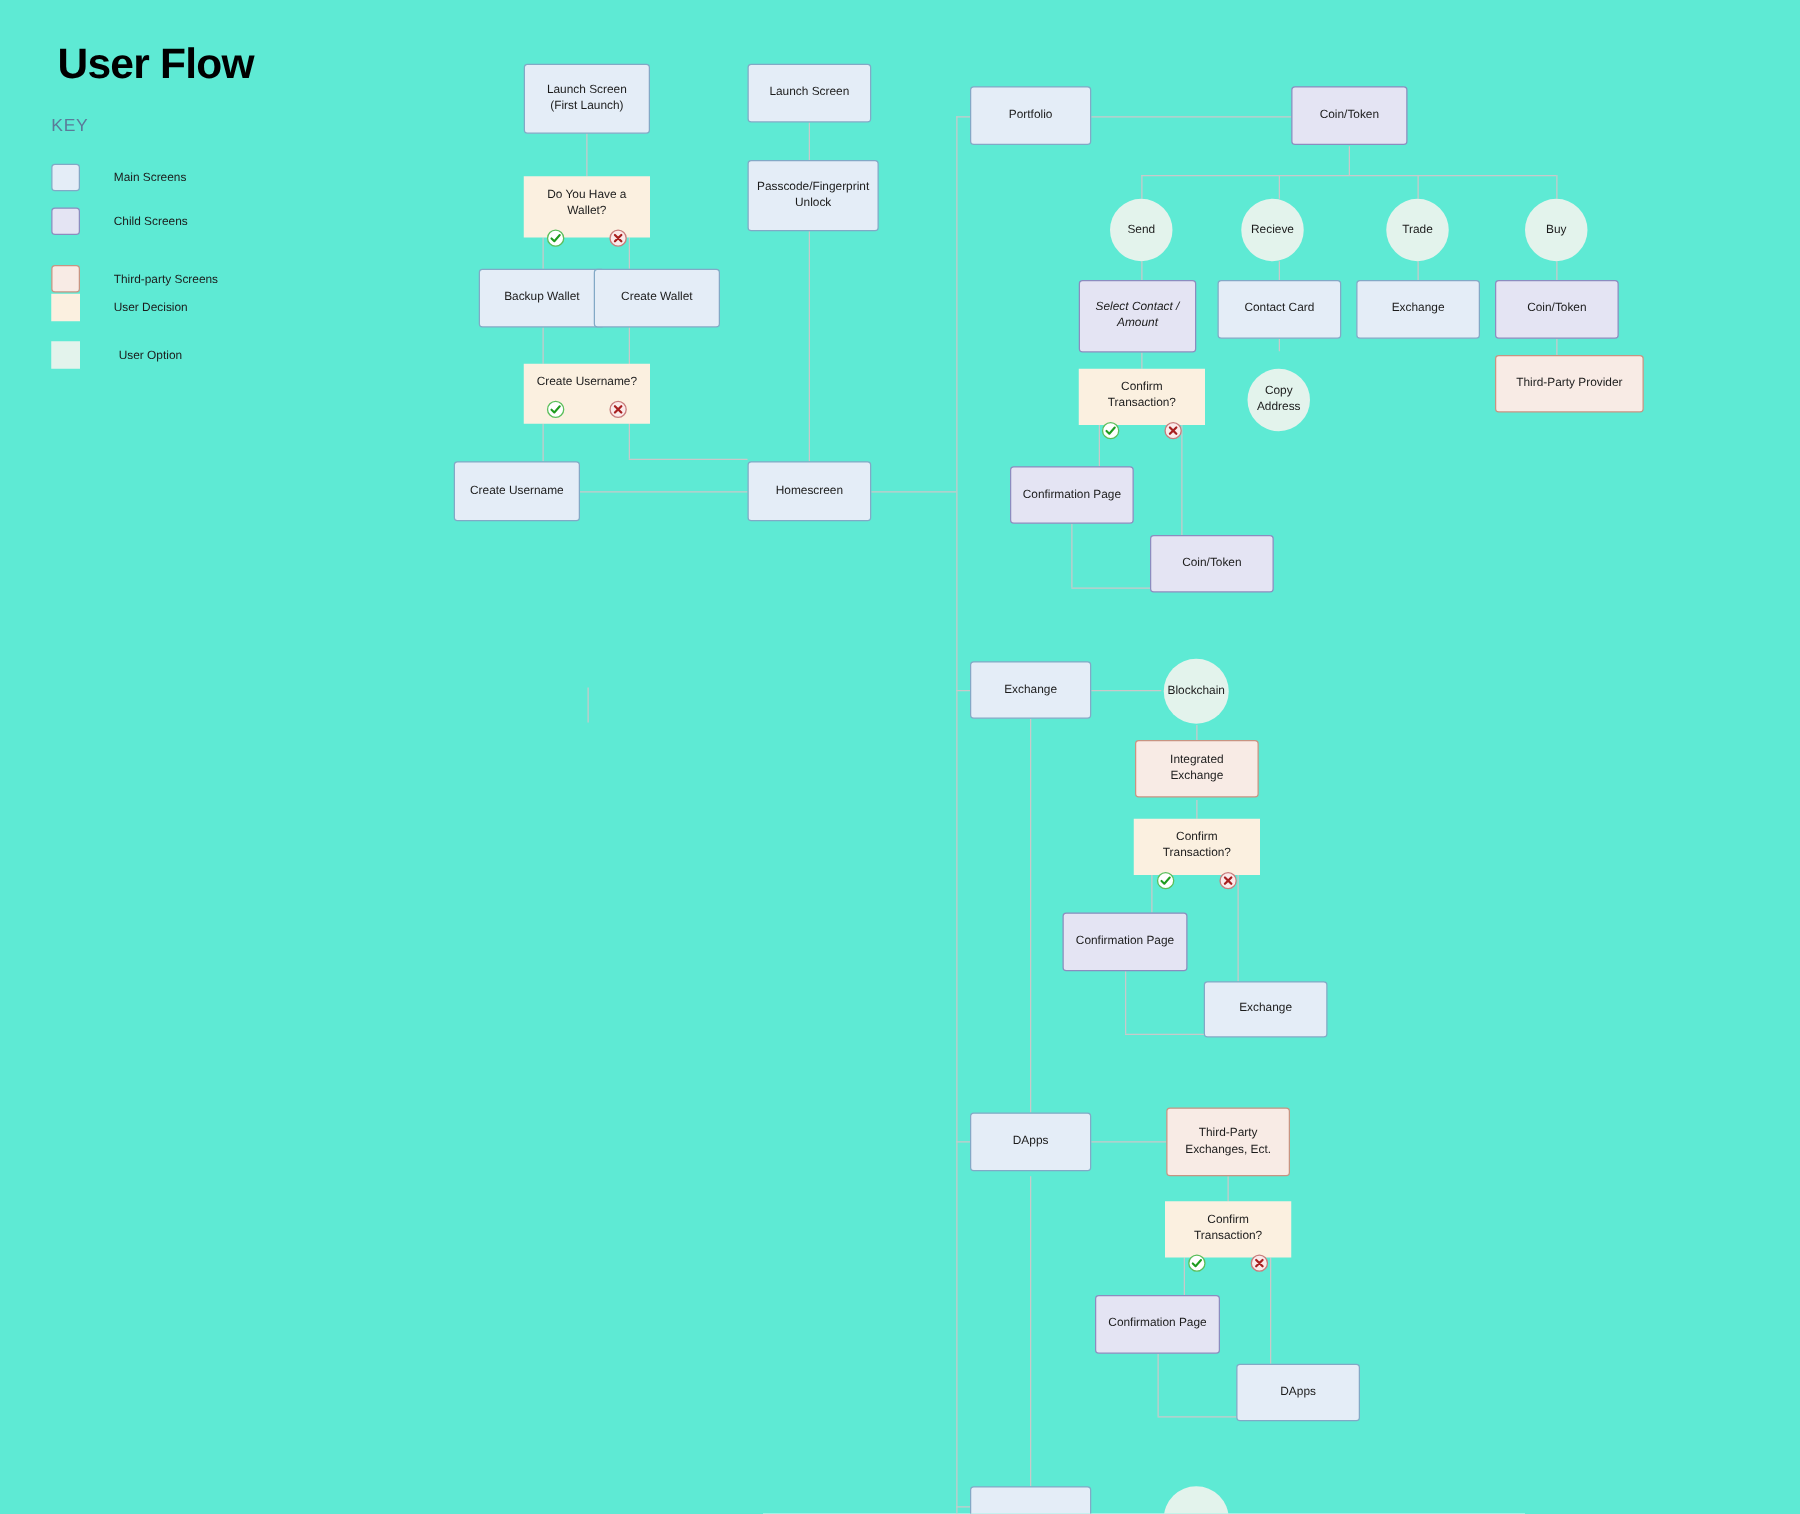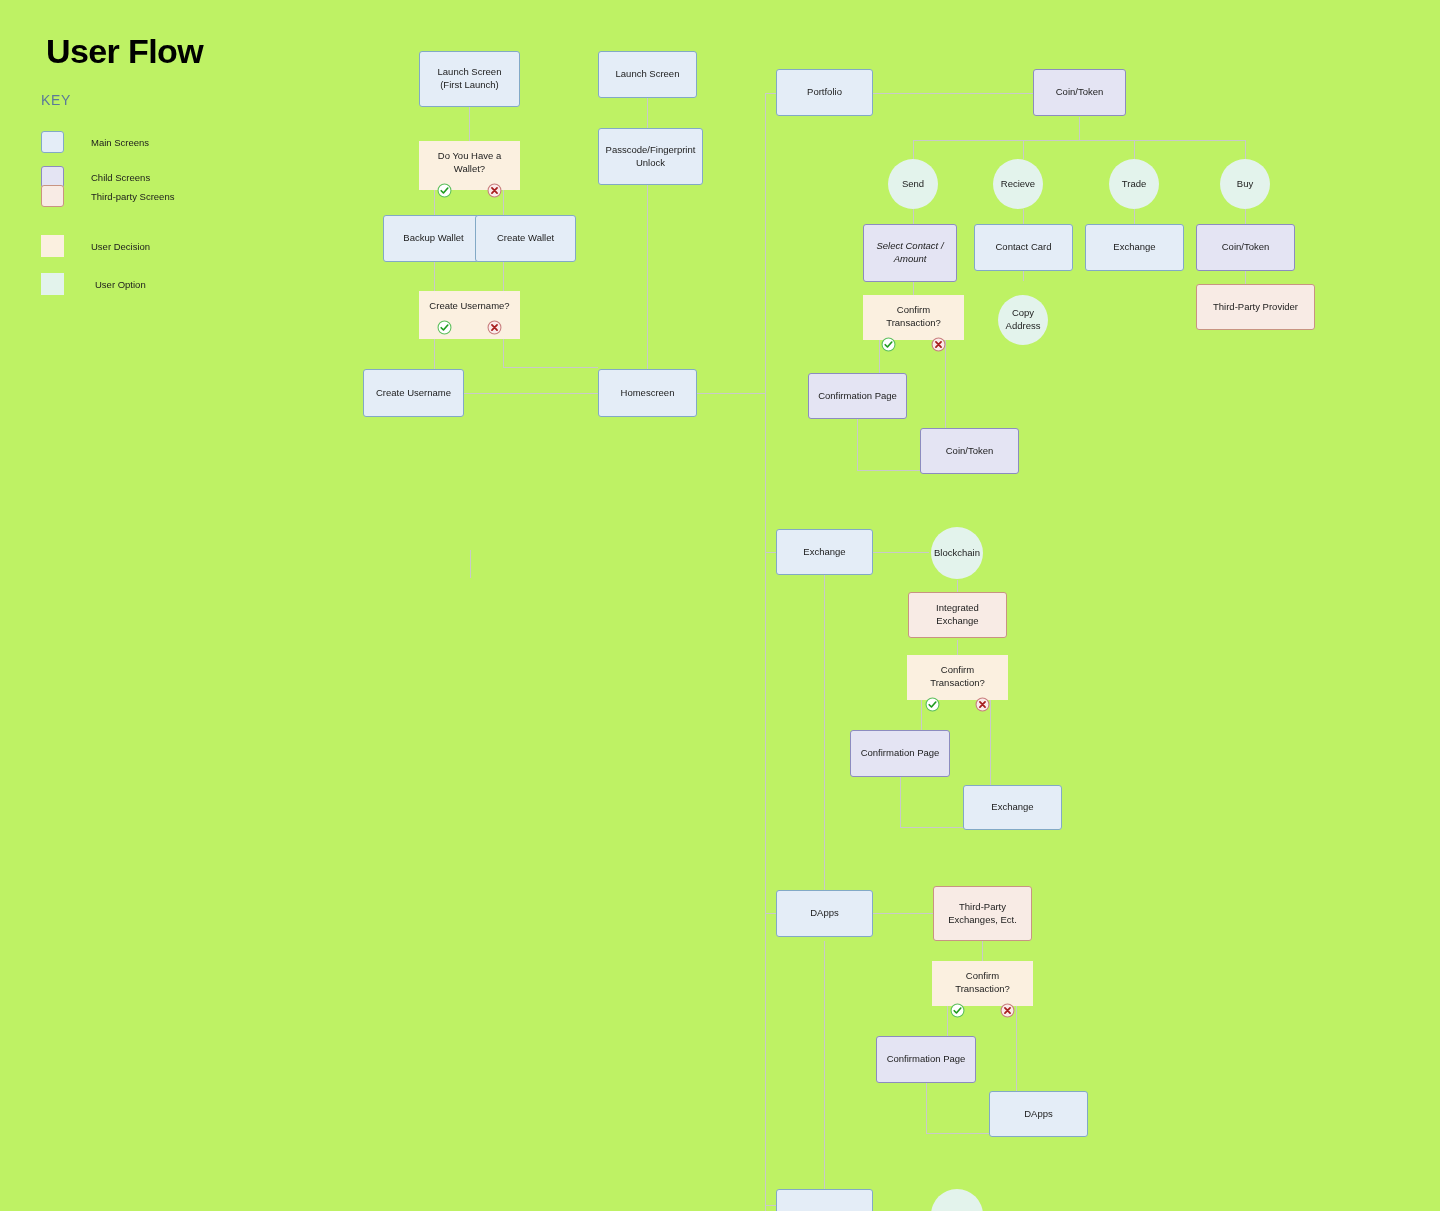--- a/index.html
+++ b/index.html
@@ -6,21 +6,21 @@
   html, body {
     margin: 0; padding: 0;
     background: #ffffff;
     font-family: "Liberation Sans", sans-serif;
   }
   #canvas {
     position: relative;
     width: 1440px;
     height: 1211px;
     overflow: hidden;
-    background: #bef264;
+    background: #5eead4;
   }
 
   
   #title {
     position: absolute;
     left: 46px; top: 32px;
     font-size: 34px;
     font-weight: bold;
     letter-spacing: -0.6px;
     color: #000000;
@@ -121,21 +121,21 @@
   <div id="key-label">KEY</div>
 
   <div class="legend-row" style="top:131px;">
     <span class="legend-swatch main-screen"></span>
     <span class="legend-text">Main Screens</span>
   </div>
   <div class="legend-row" style="top:166px;">
     <span class="legend-swatch child-screen"></span>
     <span class="legend-text">Child Screens</span>
   </div>
-  <div class="legend-row" style="top:185px;justify-content:center;">
+  <div class="legend-row" style="top:212px;justify-content:center;">
     <span class="legend-swatch third-party"></span>
     <span class="legend-text">Third-party Screens</span>
   </div>
   <div class="legend-row" style="top:235px;">
     <span class="legend-swatch decision"></span>
     <span class="legend-text">User Decision</span>
   </div>
   <div class="legend-row" style="top:273px;">
     <span class="legend-swatch" style="background:#e3f3ec;border-radius:0;"></span>
     <span class="legend-text" style="margin-left:31px;">User Option</span>

